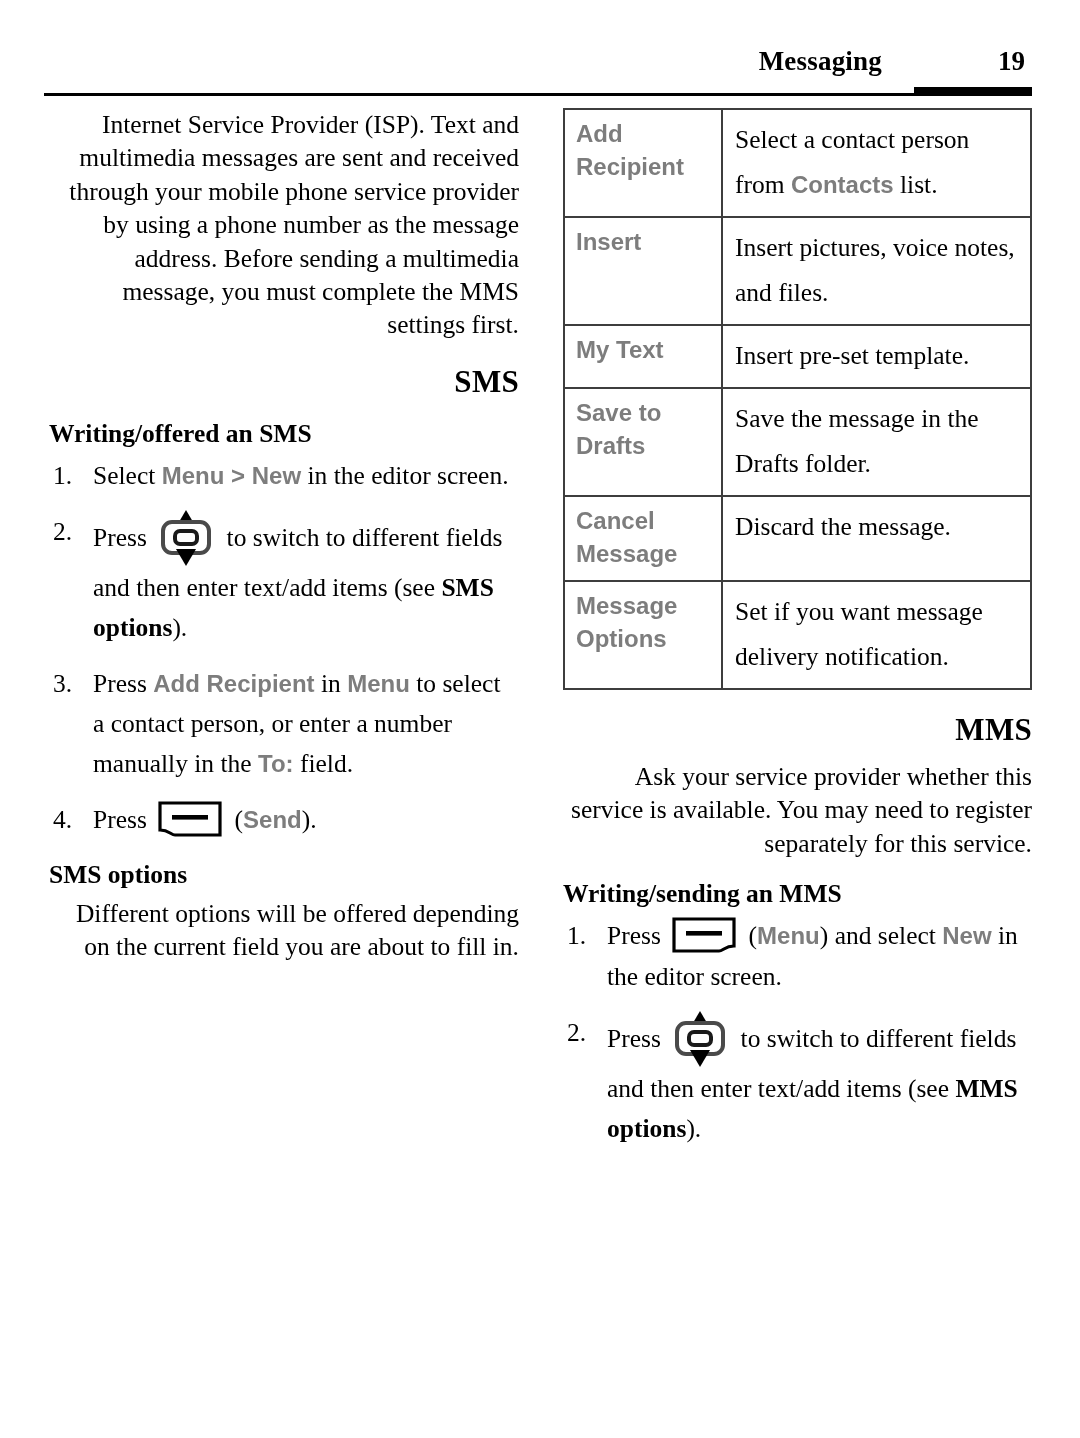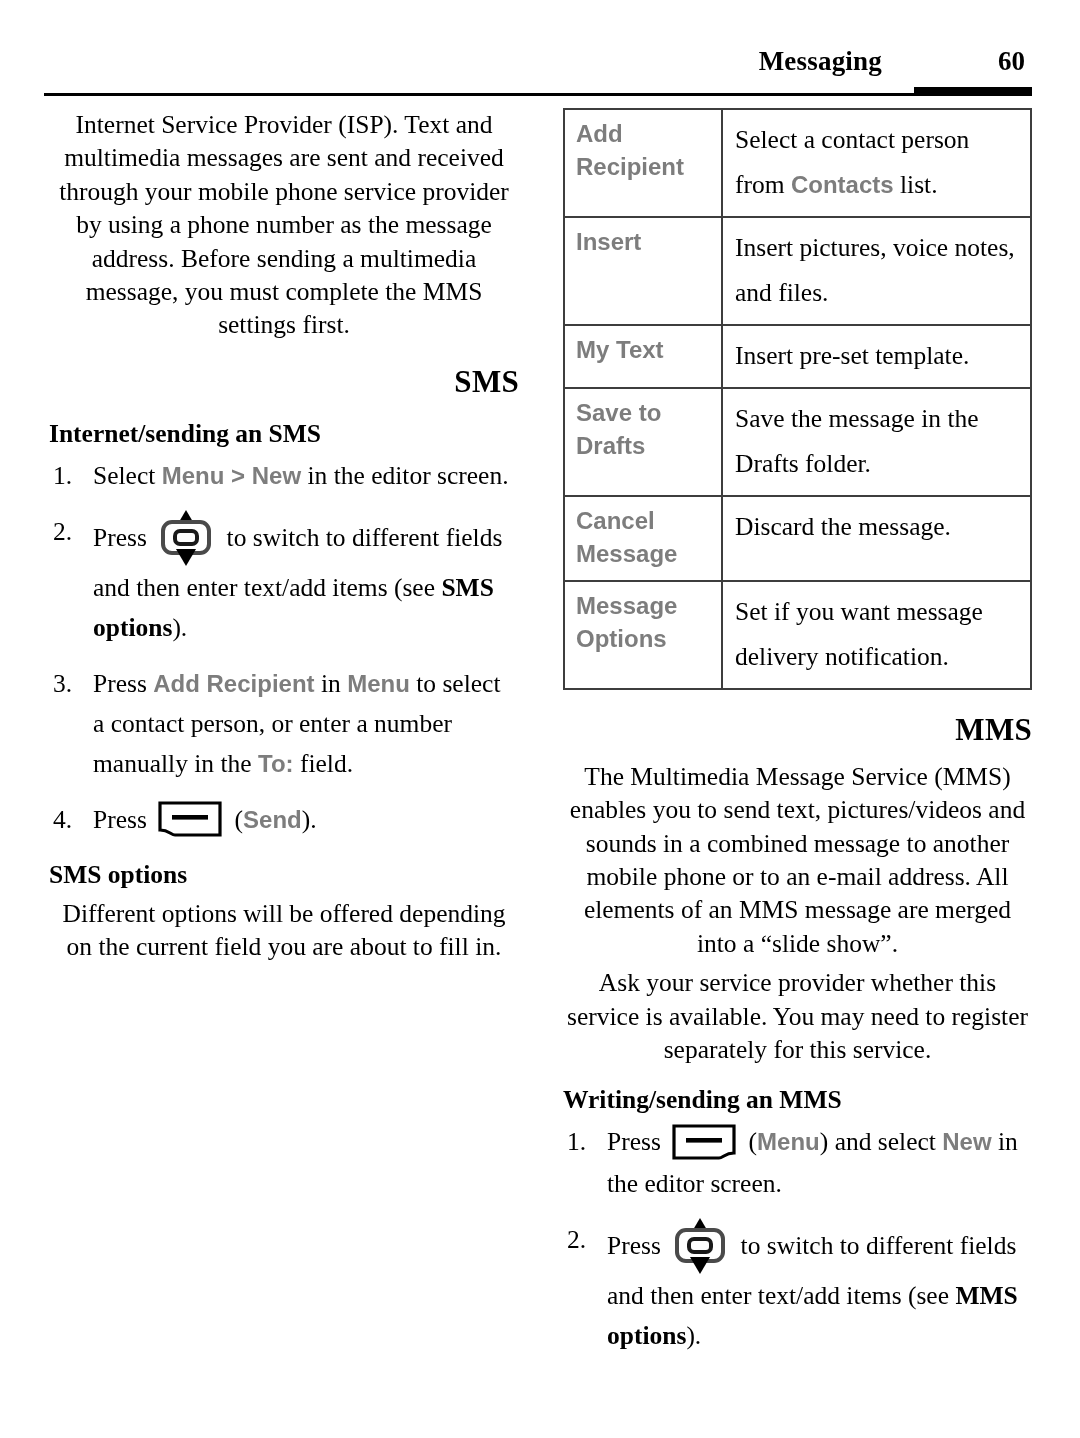--- a/index.html
+++ b/index.html
@@ -73,21 +73,21 @@
     position: absolute;
     top: 108px;
   }
   .col-left  { left: 49px;  width: 470px; }
   .col-right { left: 563px; width: 469px; }
 
   p, .para {
     margin: 0 0 6px 0;
     font-size: 25.5px;
     line-height: 33.4px;
-    text-align: center;
+    text-align: right;
   }
 
   h2.sec {
     font-family: "Liberation Serif", "DejaVu Serif", serif;
     font-weight: bold;
     font-size: 31px;
     margin: 22px 0 12px 0;
     letter-spacing: .3px;
     text-align: right;
   }
@@ -222,33 +222,33 @@
   }
   .mms-h2 { margin-top: 24px; }
 </style>
 </head>
 <body>
 
 <div class="page">
 
   <div class="header">
     <div class="header-title">Messaging</div>
-    <div class="header-pageno">60</div>
+    <div class="header-pageno">19</div>
     <div class="header-rule"></div>
     <div class="header-rule-thick"></div>
   </div>
 
   <div class="col col-left">
 
     <p class="para">Internet Service Provider (ISP). Text and multimedia messages are sent and received through your mobile phone service provider by using a phone number as the message address. Before sending a multimedia message, you must complete the MMS settings first.</p>
 
     <h2 class="sec">SMS</h2>
 
 
-    <h3 class="sub">Internet/sending an SMS</h3>
+    <h3 class="sub">Writing/offered an SMS</h3>
 
     <ol class="steps">
 
       <li>
         <span>Select </span><span class="ui">Menu</span><span class="ui"> &gt; </span><span class="ui">New</span><span> in the editor screen.</span>
       </li>
 
       <li>
         <span>Press </span><span class="key navkey"><span class="nk-up"></span><span class="nk-body"></span><span class="nk-inner"></span><span class="nk-dn"></span></span><span> to switch to different fields and then enter text/add items (see </span><span class="b">SMS options</span><span>).</span>
       </li>
@@ -298,21 +298,20 @@
         </tr>
         <tr>
           <td class="k">Message Options</td>
           <td class="v"><span>Set if you want message delivery notification.</span></td>
         </tr>
       </tbody>
     </table>
 
     <h2 class="sec mms-h2">MMS</h2>
 
-    <p class="para">The Multimedia Message Service (MMS) enables you to send text, pictures/videos and sounds in a combined message to another mobile phone or to an e-mail address. All elements of an MMS message are merged into a “slide show”.</p>
 
     <p class="para">Ask your service provider whether this service is available. You may need to register separately for this service.</p>
 
     <h3 class="sub">Writing/sending an MMS</h3>
 
     <ol class="steps">
 
       <li>
         <span>Press </span><span class="key softkey"><svg width="66" height="38" viewBox="0 0 66 38" aria-hidden="true">
               <path d="M3 3 H63 V30 C54 30 52 35 48 35 H3 Z" fill="#ffffff" stroke="#000000" stroke-width="3.2" stroke-linejoin="miter"></path>

